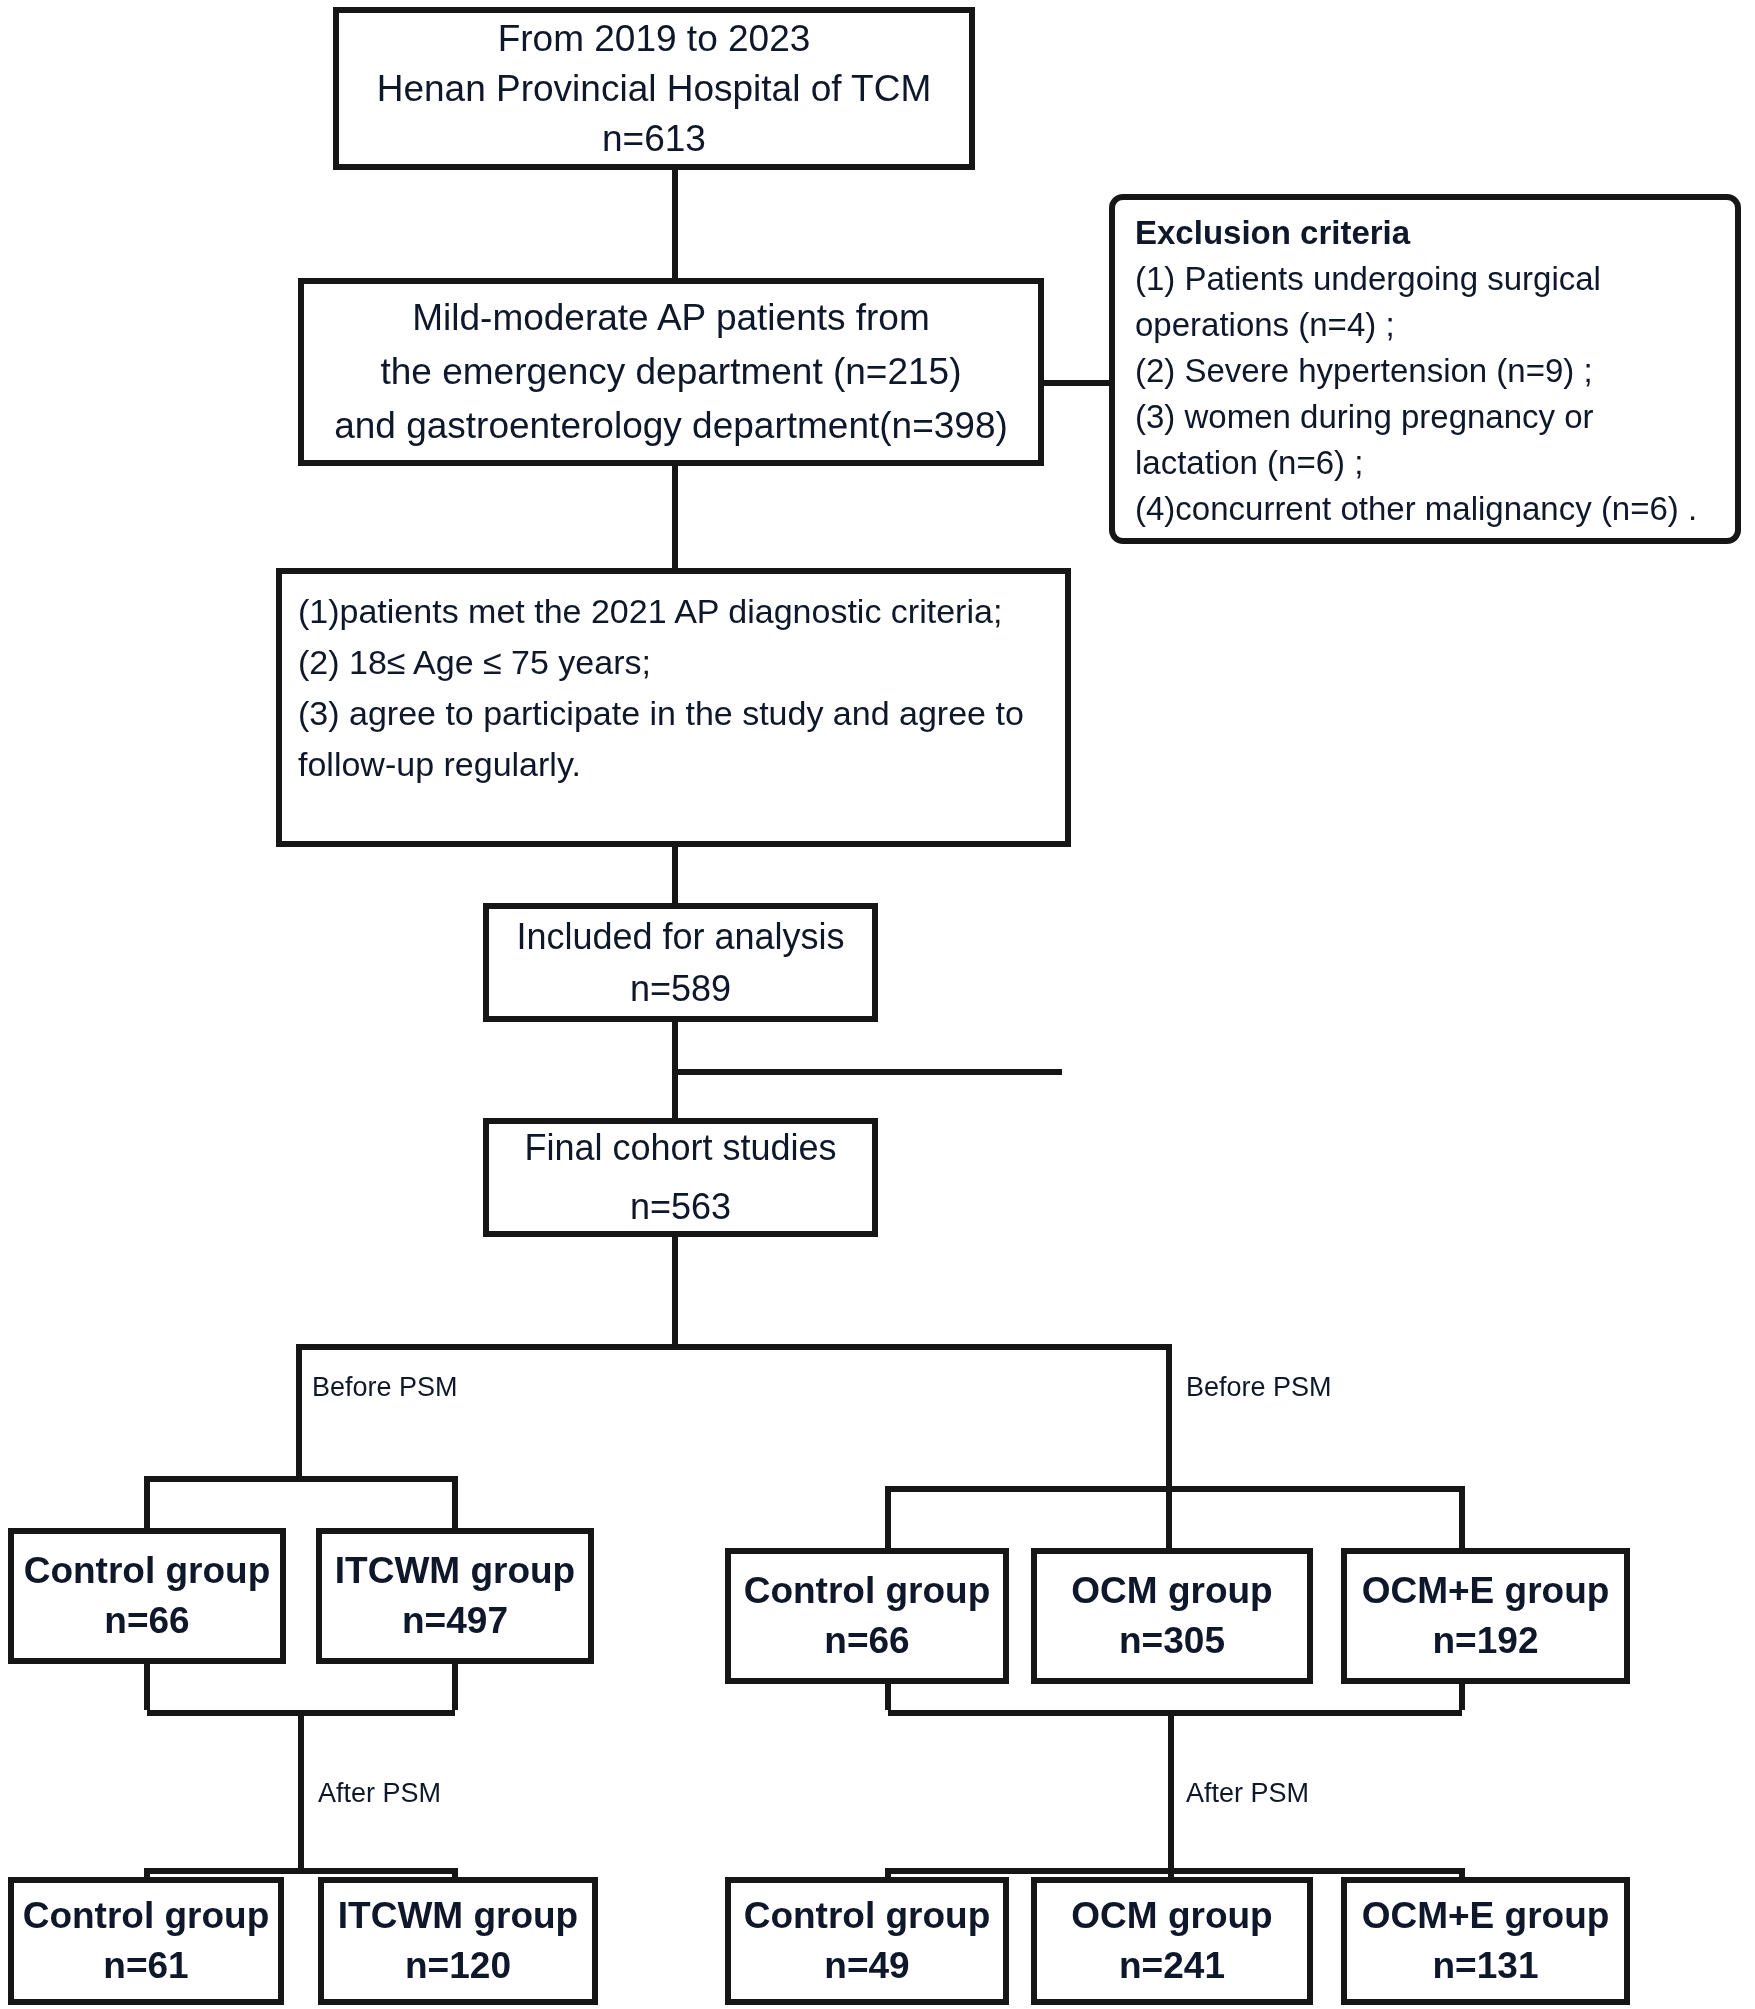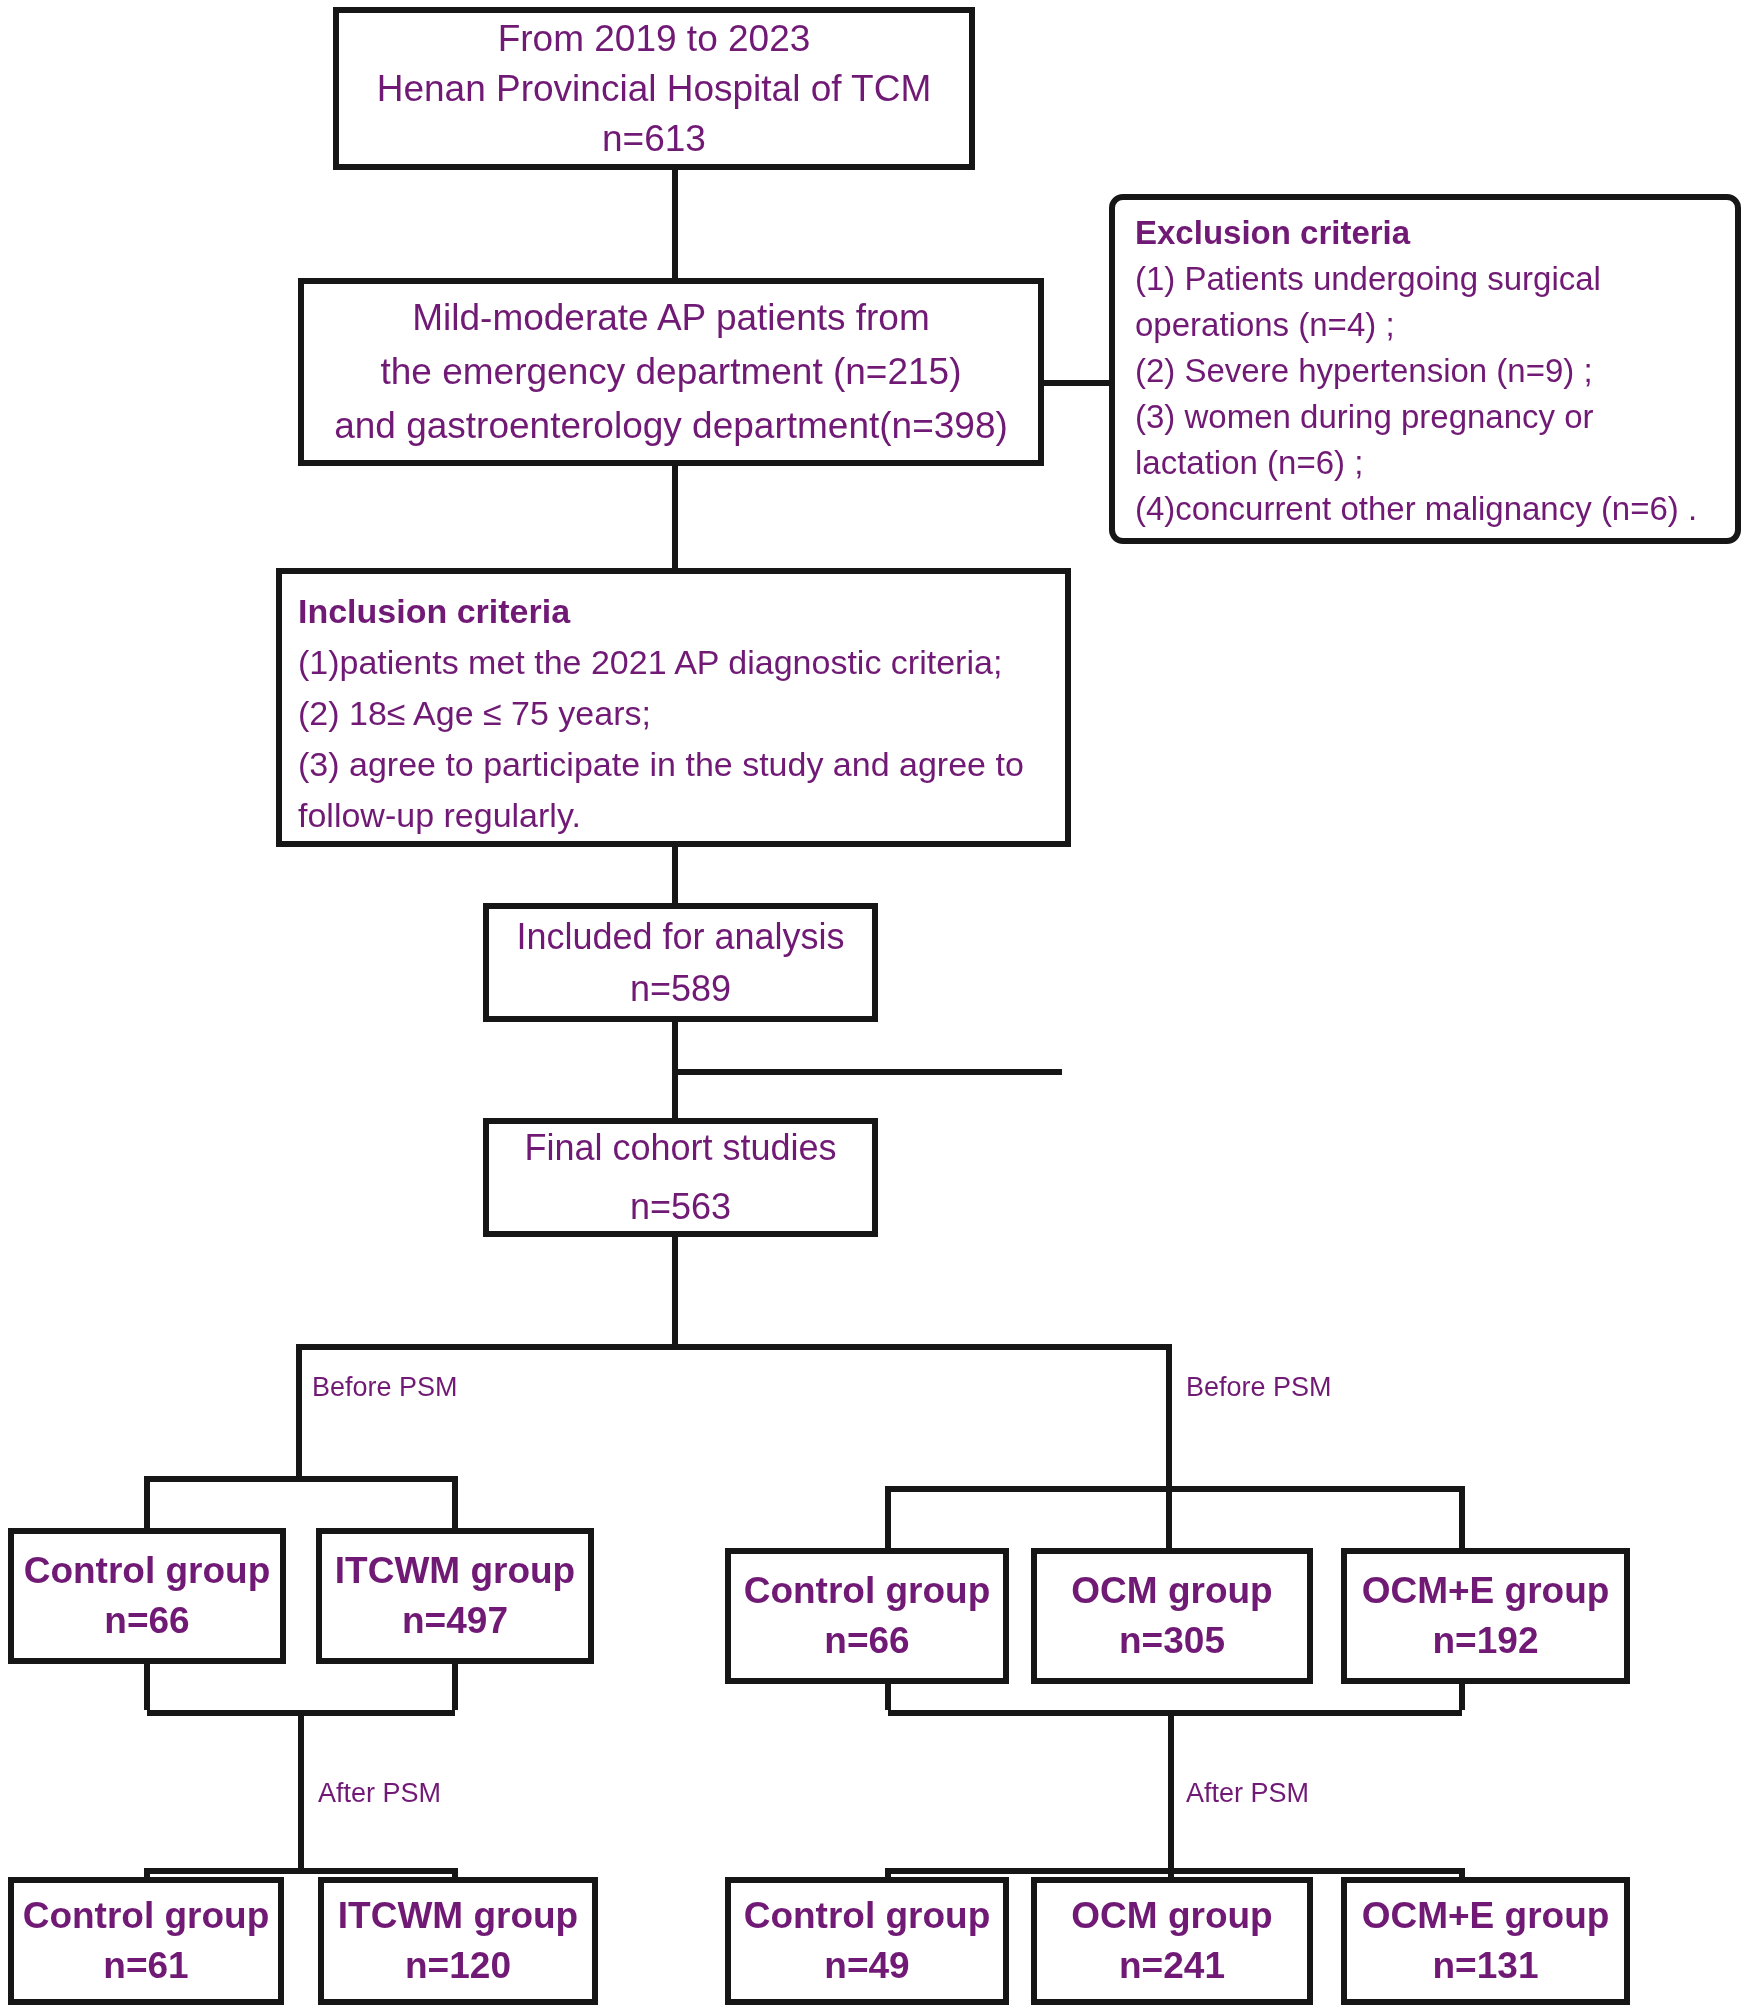--- a/index.html
+++ b/index.html
@@ -2,21 +2,21 @@
 <html><head>
 <meta charset="utf-8">
 <style>
   html,body{margin:0;padding:0;background:#ffffff;}
   .canvas{
     position:relative;
     width:1755px;
     height:2009px;
     background:#ffffff;
     font-family:"Liberation Sans", sans-serif;
-    color:#701a75;
+    color:#0f172a;
     overflow:hidden;
   }
   .box{
     position:absolute;
     background:#ffffff;
     border:6px solid #161616;
     box-sizing:border-box;
   }
   .center-box{
     display:flex;
@@ -70,21 +70,20 @@
     <p class="crit-title">Exclusion criteria</p>
     <p>(1) Patients undergoing surgical
 operations (n=4) ;</p>
     <p>(2) Severe hypertension (n=9) ;</p>
     <p>(3) women during pregnancy or
 lactation (n=6) ;</p>
     <p>(4)concurrent other malignancy (n=6) .</p>
   </div>
 
   <div class="box crit-box box-inclusion">
-    <p class="crit-title">Inclusion criteria</p>
     <p>(1)patients met the 2021 AP diagnostic criteria;</p>
     <p>(2) 18≤ Age ≤ 75 years;</p>
     <p>(3) agree to participate in the study and agree to
 follow-up regularly.</p>
   </div>
 
   <div class="box center-box box-included">
     <div>Included for analysis</div>
     <div>n=589</div>
   </div>

